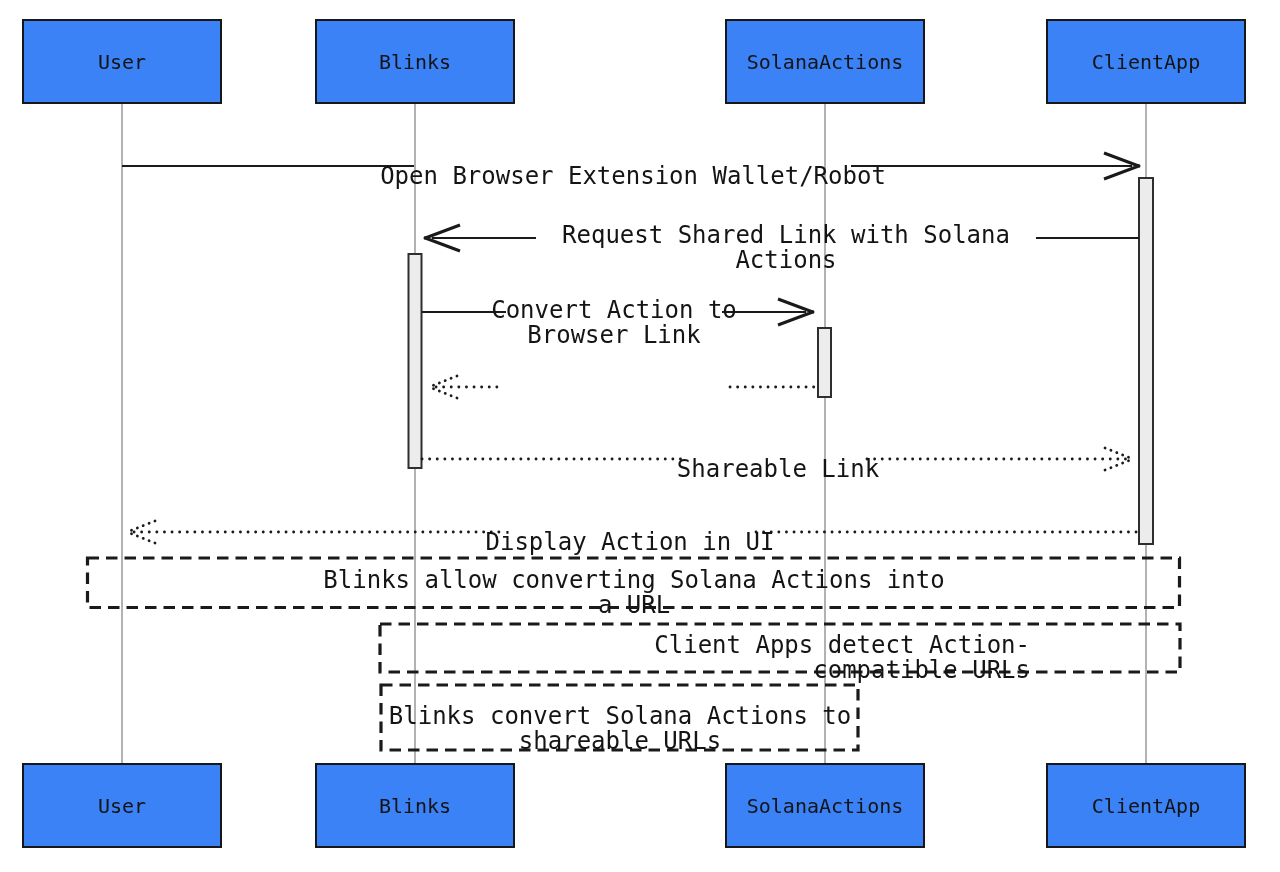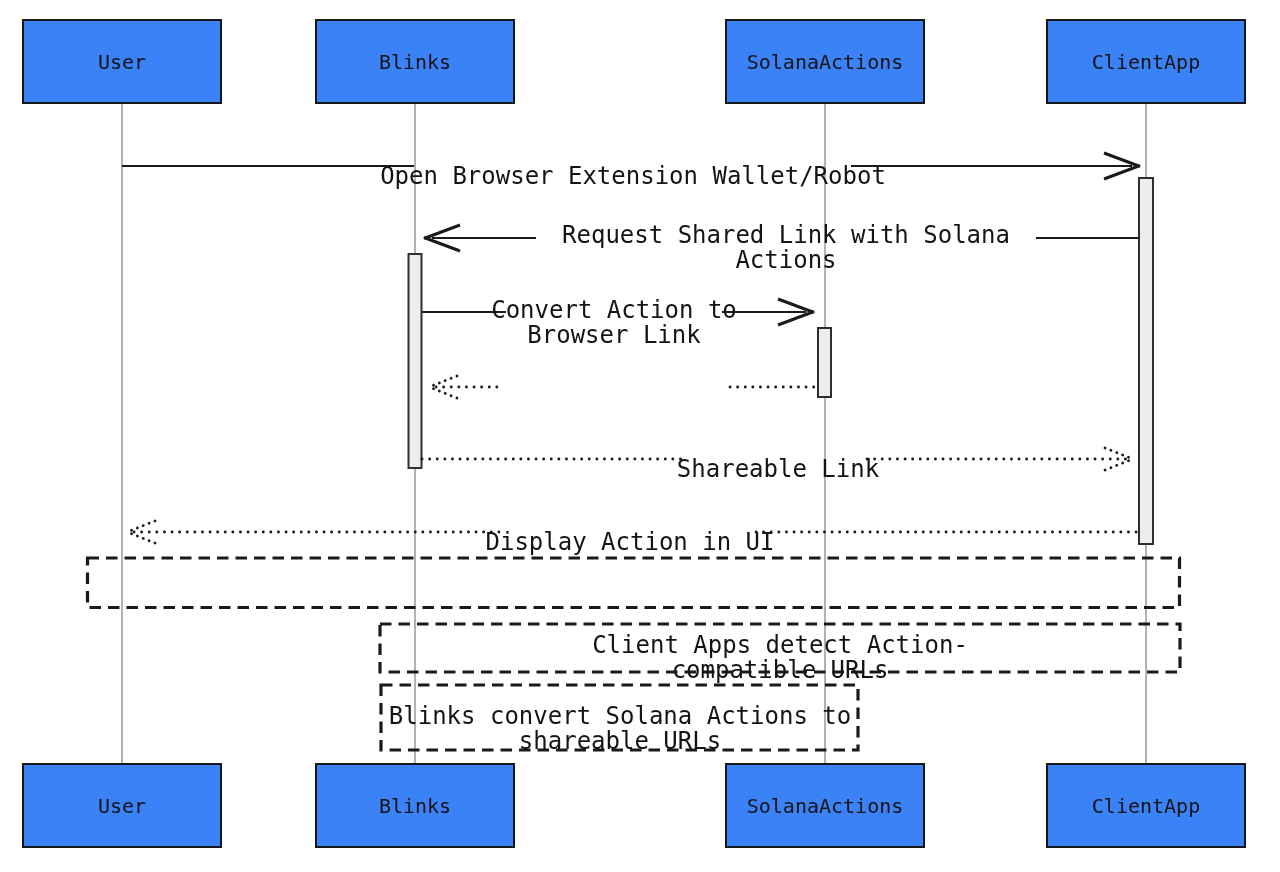--- a/index.html
+++ b/index.html
@@ -112,17 +112,18 @@
     <span>ClientApp</span>
   </div>
 
   <div class="txtlabel" style="left:633px;  top:166px;">Open Browser Extension Wallet/Robot</div>
   <div class="txtlabel" style="left:786px;  top:238px;">Request Shared Link with Solana Actions</div>
   <div class="txtlabel" style="left:614px;  top:313px;">Convert Action to
 Browser Link</div>
   <div class="txtlabel" style="left:778px;  top:459px;">Shareable Link</div>
   <div class="txtlabel" style="left:630px;  top:532px;">Display Action in UI</div>
 
-  <div class="txtlabel" style="left:780px; top:648px;">Client Apps detect Action-compatible URLs</div>
+  <div class="txtlabel" style="left:634px; top:583px;">Blinks allow converting Solana Actions into a URL</div>
+  <div class="txtlabel" style="left:780px; top:648px;text-align:right;">Client Apps detect Action-compatible URLs</div>
   <div class="txtlabel" style="left:620px; top:719px;">Blinks convert Solana Actions to
 shareable URLs</div>
 
 </div>
 
 </body></html>

